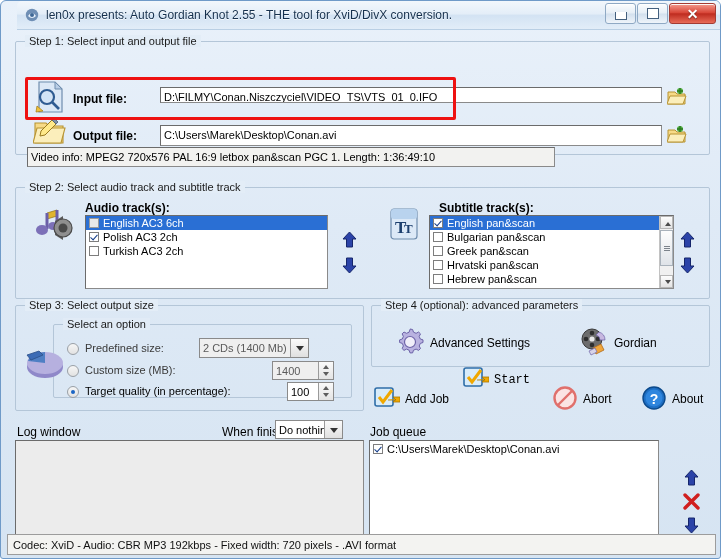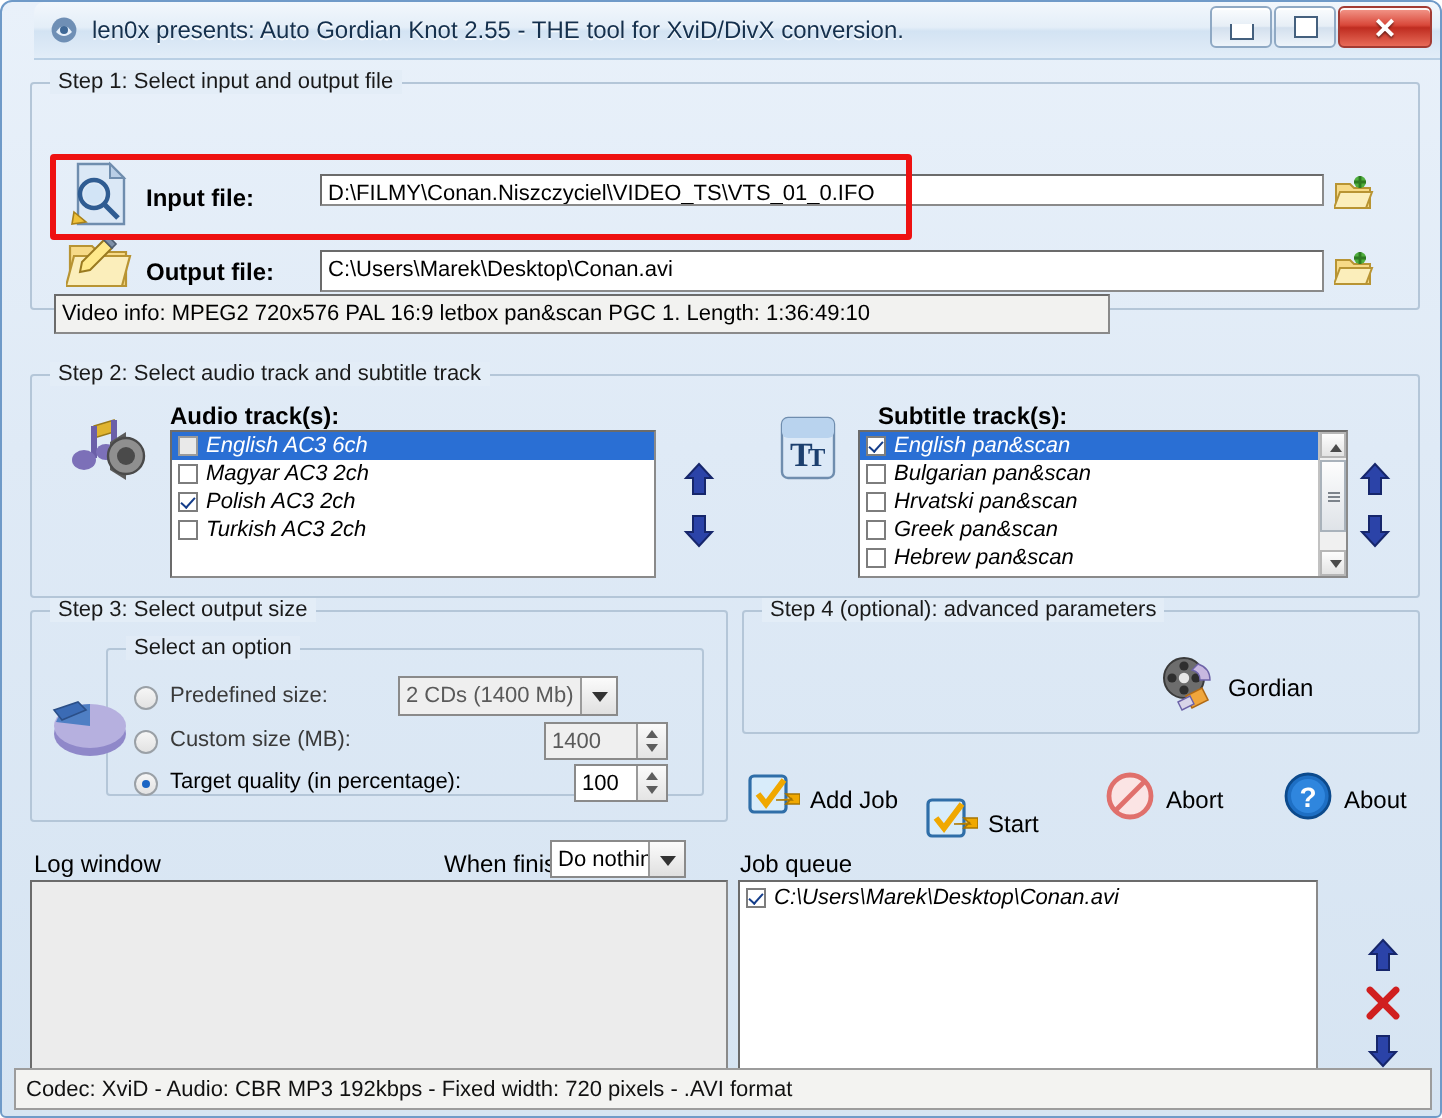--- a/index.html
+++ b/index.html
@@ -59,21 +59,21 @@
   .lbl{position:absolute;font-size:11px;color:#000;white-space:nowrap;}
   .bold{font-weight:bold;font-size:12px;}
   .textbox{
     position:absolute;box-sizing:border-box;background:#fff;
     border:1px solid #8a8a8a;border-top-color:#6b6b6b;border-left-color:#6b6b6b;
     font-size:11px;color:#000;padding:2px 3px;line-height:15px;white-space:nowrap;overflow:hidden;
   }
   .readonly{background:#f2f2f0;color:#000;}
   .listbox{
     position:absolute;box-sizing:border-box;background:#fff;border:1px solid #8a8a8a;
-    border-top-color:#6b6b6b;border-left-color:#6b6b6b;overflow:hidden;font-style:italic;
+    border-top-color:#6b6b6b;border-left-color:#6b6b6b;overflow:hidden;
   }
   .lrow{display:flex;align-items:center;height:14px;padding-left:3px;font-size:11px;color:#000;white-space:nowrap;}
   .lrow.sel{background:#2a6fd4;color:#fff;}
   .cb{
     width:10px;height:10px;box-sizing:border-box;background:#fff;border:1px solid #7d7d7d;
     margin-right:4px;flex:none;position:relative;
   }
   .cb.dim{background:#e9e9e9;border-color:#9a9a9a;}
   .cb.on:after{
     content:"";position:absolute;left:2px;top:0px;width:3px;height:6px;
@@ -225,24 +225,20 @@
         <circle cx="34" cy="19" r="4.5" fill="#4a4a4a"></circle>
       </svg>
     </span>
     <span class="lbl bold" style="left:84px;top:172px;">Audio track(s):</span>
     <div class="listbox" style="left:84px;top:186px;width:243px;height:74px;">
       <div class="lrow sel">
         <span class="cb dim"></span>
         <span>English AC3 6ch</span>
       </div>
       <div class="lrow">
-        <span class="cb"></span>
-        <span>Magyar AC3 2ch</span>
-      </div>
-      <div class="lrow">
         <span class="cb on"></span>
         <span>Polish AC3 2ch</span>
       </div>
       <div class="lrow">
         <span class="cb"></span>
         <span>Turkish AC3 2ch</span>
       </div>
     </div>
     <span class="arrowbtn" style="left:340px;top:202px;">
       <svg width="17" height="17" viewBox="0 0 17 17">
@@ -268,25 +264,25 @@
       <div class="lrow sel">
         <span class="cb on"></span>
         <span>English pan&amp;scan</span>
       </div>
       <div class="lrow">
         <span class="cb"></span>
         <span>Bulgarian pan&amp;scan</span>
       </div>
       <div class="lrow">
         <span class="cb"></span>
+        <span>Greek pan&amp;scan</span>
+      </div>
+      <div class="lrow">
+        <span class="cb"></span>
         <span>Hrvatski pan&amp;scan</span>
-      </div>
-      <div class="lrow">
-        <span class="cb"></span>
-        <span>Greek pan&amp;scan</span>
       </div>
       <div class="lrow">
         <span class="cb"></span>
         <span>Hebrew pan&amp;scan</span>
       </div>
       <div class="lrow">
         <span class="cb"></span>
         <span>Magyar pan&amp;scan</span>
       </div>
       <div class="scroll">
@@ -340,20 +336,29 @@
     <span class="lbl" style="left:84px;top:356px;">Target quality (in percentage):</span>
     <div class="combo active" style="left:286px;top:353px;width:47px;height:19px;">
       <span>100</span>
       <span class="spin"></span>
     </div>
 
     <div class="group" style="left:370px;top:276px;width:337px;height:60px;">
       <span class="legend">Step 4 (optional): advanced parameters</span>
     </div>
 
+    <div class="actbtn" style="left:394px;top:298px;">
+      <span>
+        <svg width="30" height="30" viewBox="0 0 30 30">
+          <path d="M15 2 l2.6 .5 .9 2.7 2.6 1.1 2.5-1.3 1.9 1.9 -1.3 2.5 1.1 2.6 2.7 .9 0 2.6 -2.7 .9 -1.1 2.6 1.3 2.5 -1.9 1.9 -2.5-1.3 -2.6 1.1 -.9 2.7 -2.6 0 -.9-2.7 -2.6-1.1 -2.5 1.3 -1.9-1.9 1.3-2.5 -1.1-2.6 -2.7-.9 0-2.6 2.7-.9 1.1-2.6 -1.3-2.5 1.9-1.9 2.5 1.3 2.6-1.1 .9-2.7z" fill="#b9b2e0" stroke="#6d63a8" stroke-width="1"></path>
+          <circle cx="15" cy="15" r="5.5" fill="#f0eef9" stroke="#6d63a8" stroke-width="1.2"></circle>
+        </svg>
+      </span>
+      <span class="txt">Advanced Settings</span>
+    </div>
 
     <div class="actbtn" style="left:578px;top:298px;">
       <span>
         <svg width="30" height="30" viewBox="0 0 30 30">
           <circle cx="13" cy="12" r="10" fill="#6d6d6d" stroke="#3a3a3a" stroke-width="1"></circle>
           <circle cx="13" cy="12" r="2.6" fill="#e8e8e8"></circle>
           <circle cx="13" cy="6" r="2.3" fill="#2e2e2e"></circle>
           <circle cx="19" cy="12" r="2.3" fill="#2e2e2e"></circle>
           <circle cx="13" cy="18" r="2.3" fill="#2e2e2e"></circle>
           <circle cx="7" cy="12" r="2.3" fill="#2e2e2e"></circle>
@@ -369,21 +374,21 @@
       <span>
         <svg width="26" height="26" viewBox="0 0 26 26">
           <rect x="1" y="3" width="18" height="18" rx="2" fill="#d8ecfa" stroke="#2f6ea8" stroke-width="1.6"></rect>
           <path d="M5 12 l4 5 l9 -12" fill="none" stroke="#f0a800" stroke-width="3"></path>
           <path d="M14 15 h8 l-3 -3 l7 0 l0 5 l-7 0 l3 -3" fill="#f0a800" stroke="#a87600" stroke-width=".8"></path>
         </svg>
       </span>
       <span class="txt">Add Job</span>
     </div>
 
-    <div class="actbtn" style="left:462px;top:368px;">
+    <div class="actbtn" style="left:462px;top:336px;font-family:Liberation Mono, monospace;">
       <span>
         <svg width="26" height="26" viewBox="0 0 26 26">
           <rect x="1" y="3" width="18" height="18" rx="2" fill="#d8ecfa" stroke="#2f6ea8" stroke-width="1.6"></rect>
           <path d="M5 12 l4 5 l9 -12" fill="none" stroke="#f0a800" stroke-width="3"></path>
           <path d="M14 15 h8 l-3 -3 l7 0 l0 5 l-7 0 l3 -3" fill="#f0a800" stroke="#a87600" stroke-width=".8"></path>
         </svg>
       </span>
       <span class="txt">Start</span>
     </div>
 

